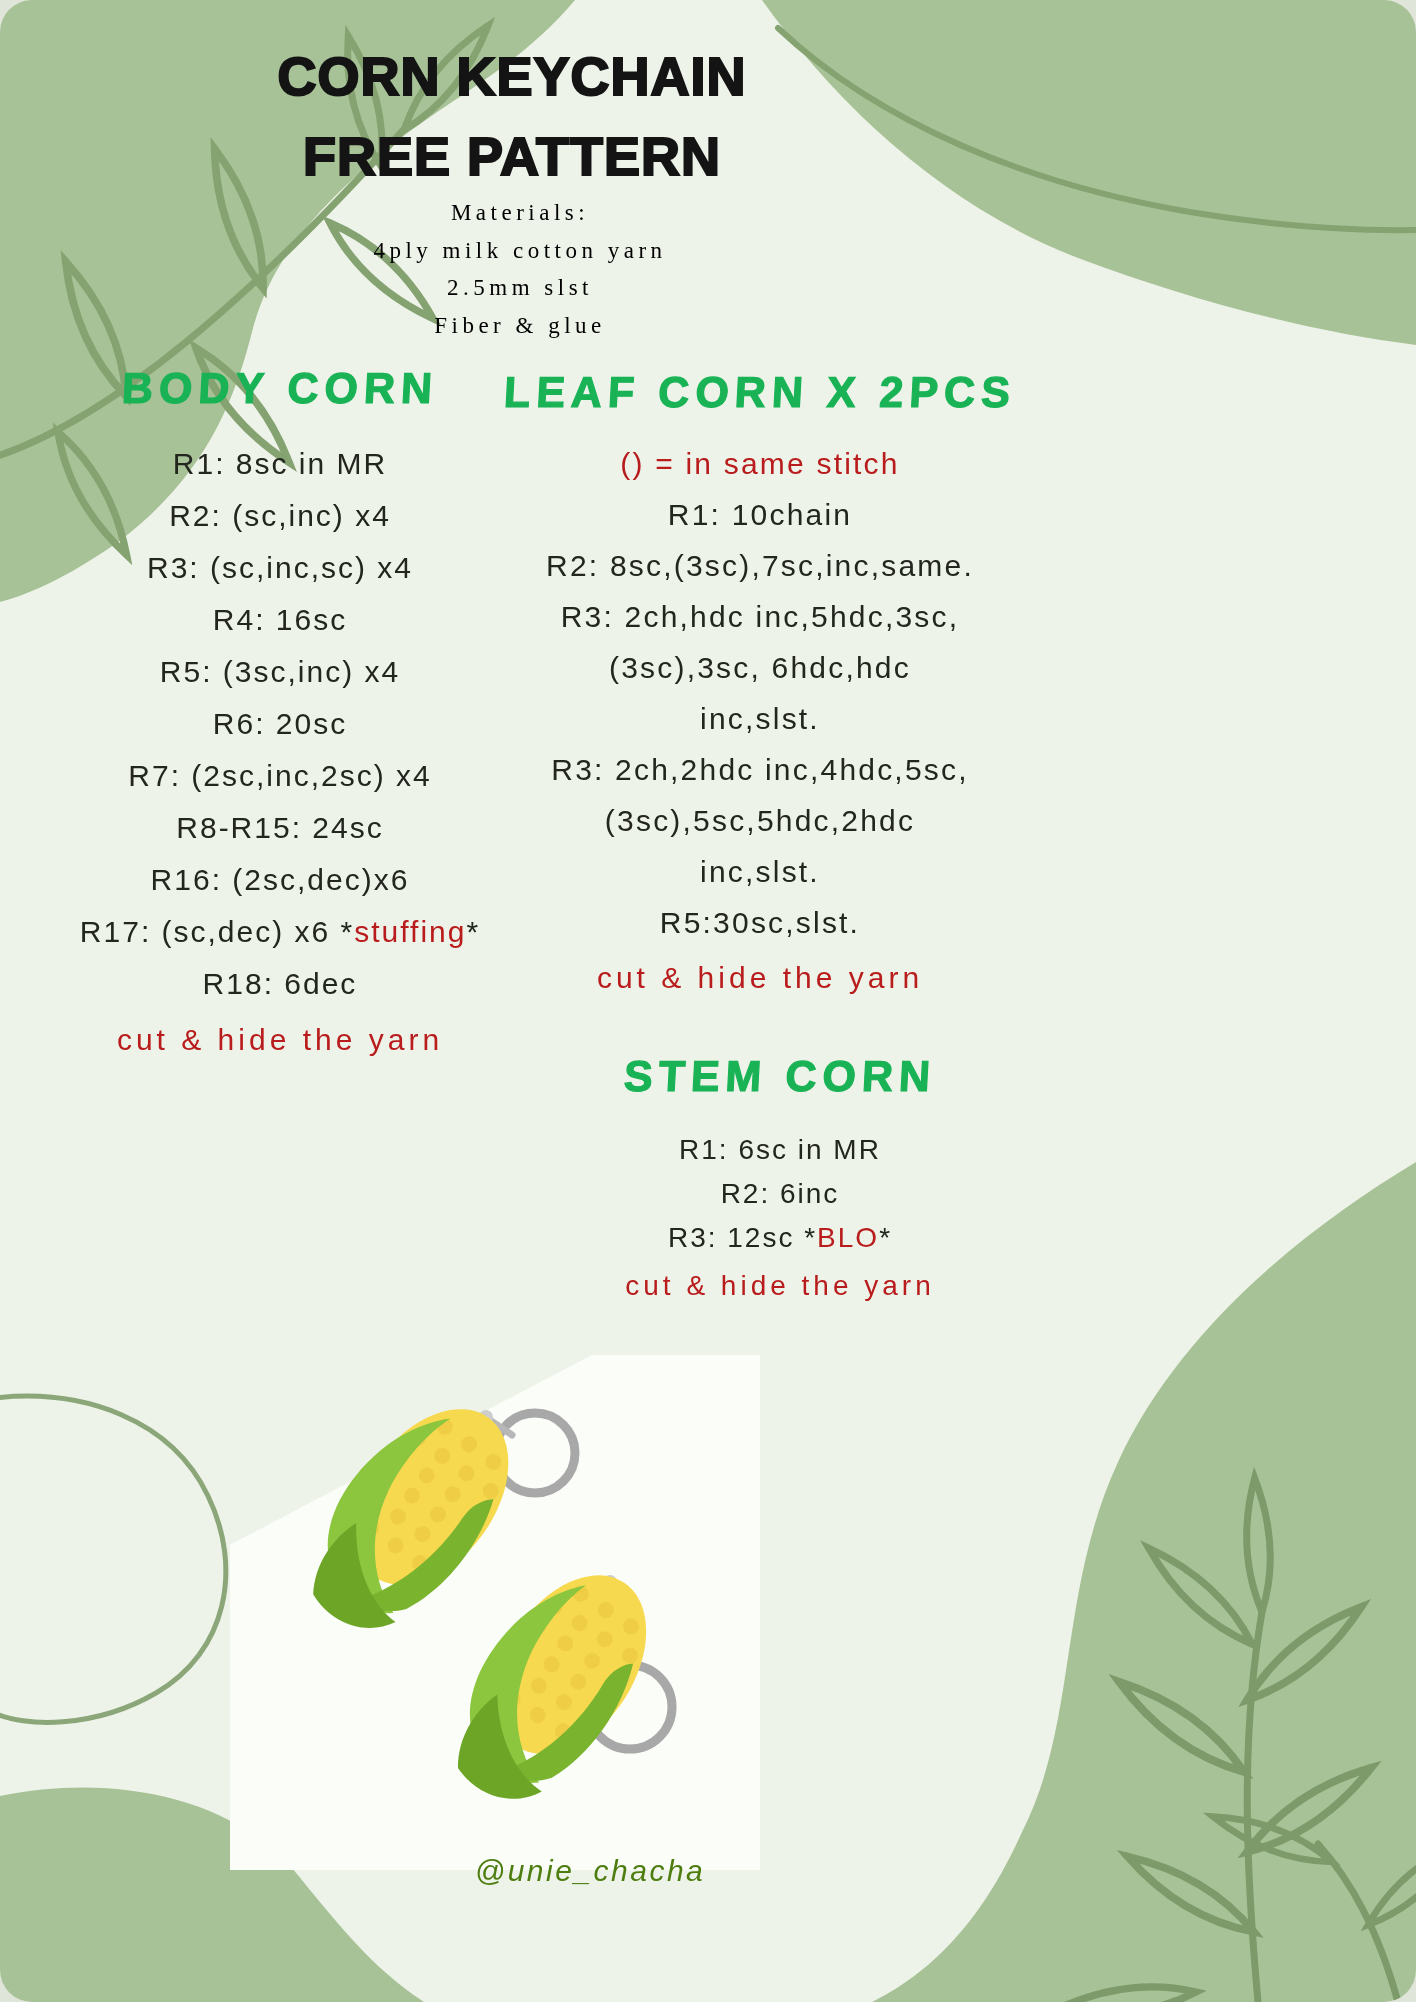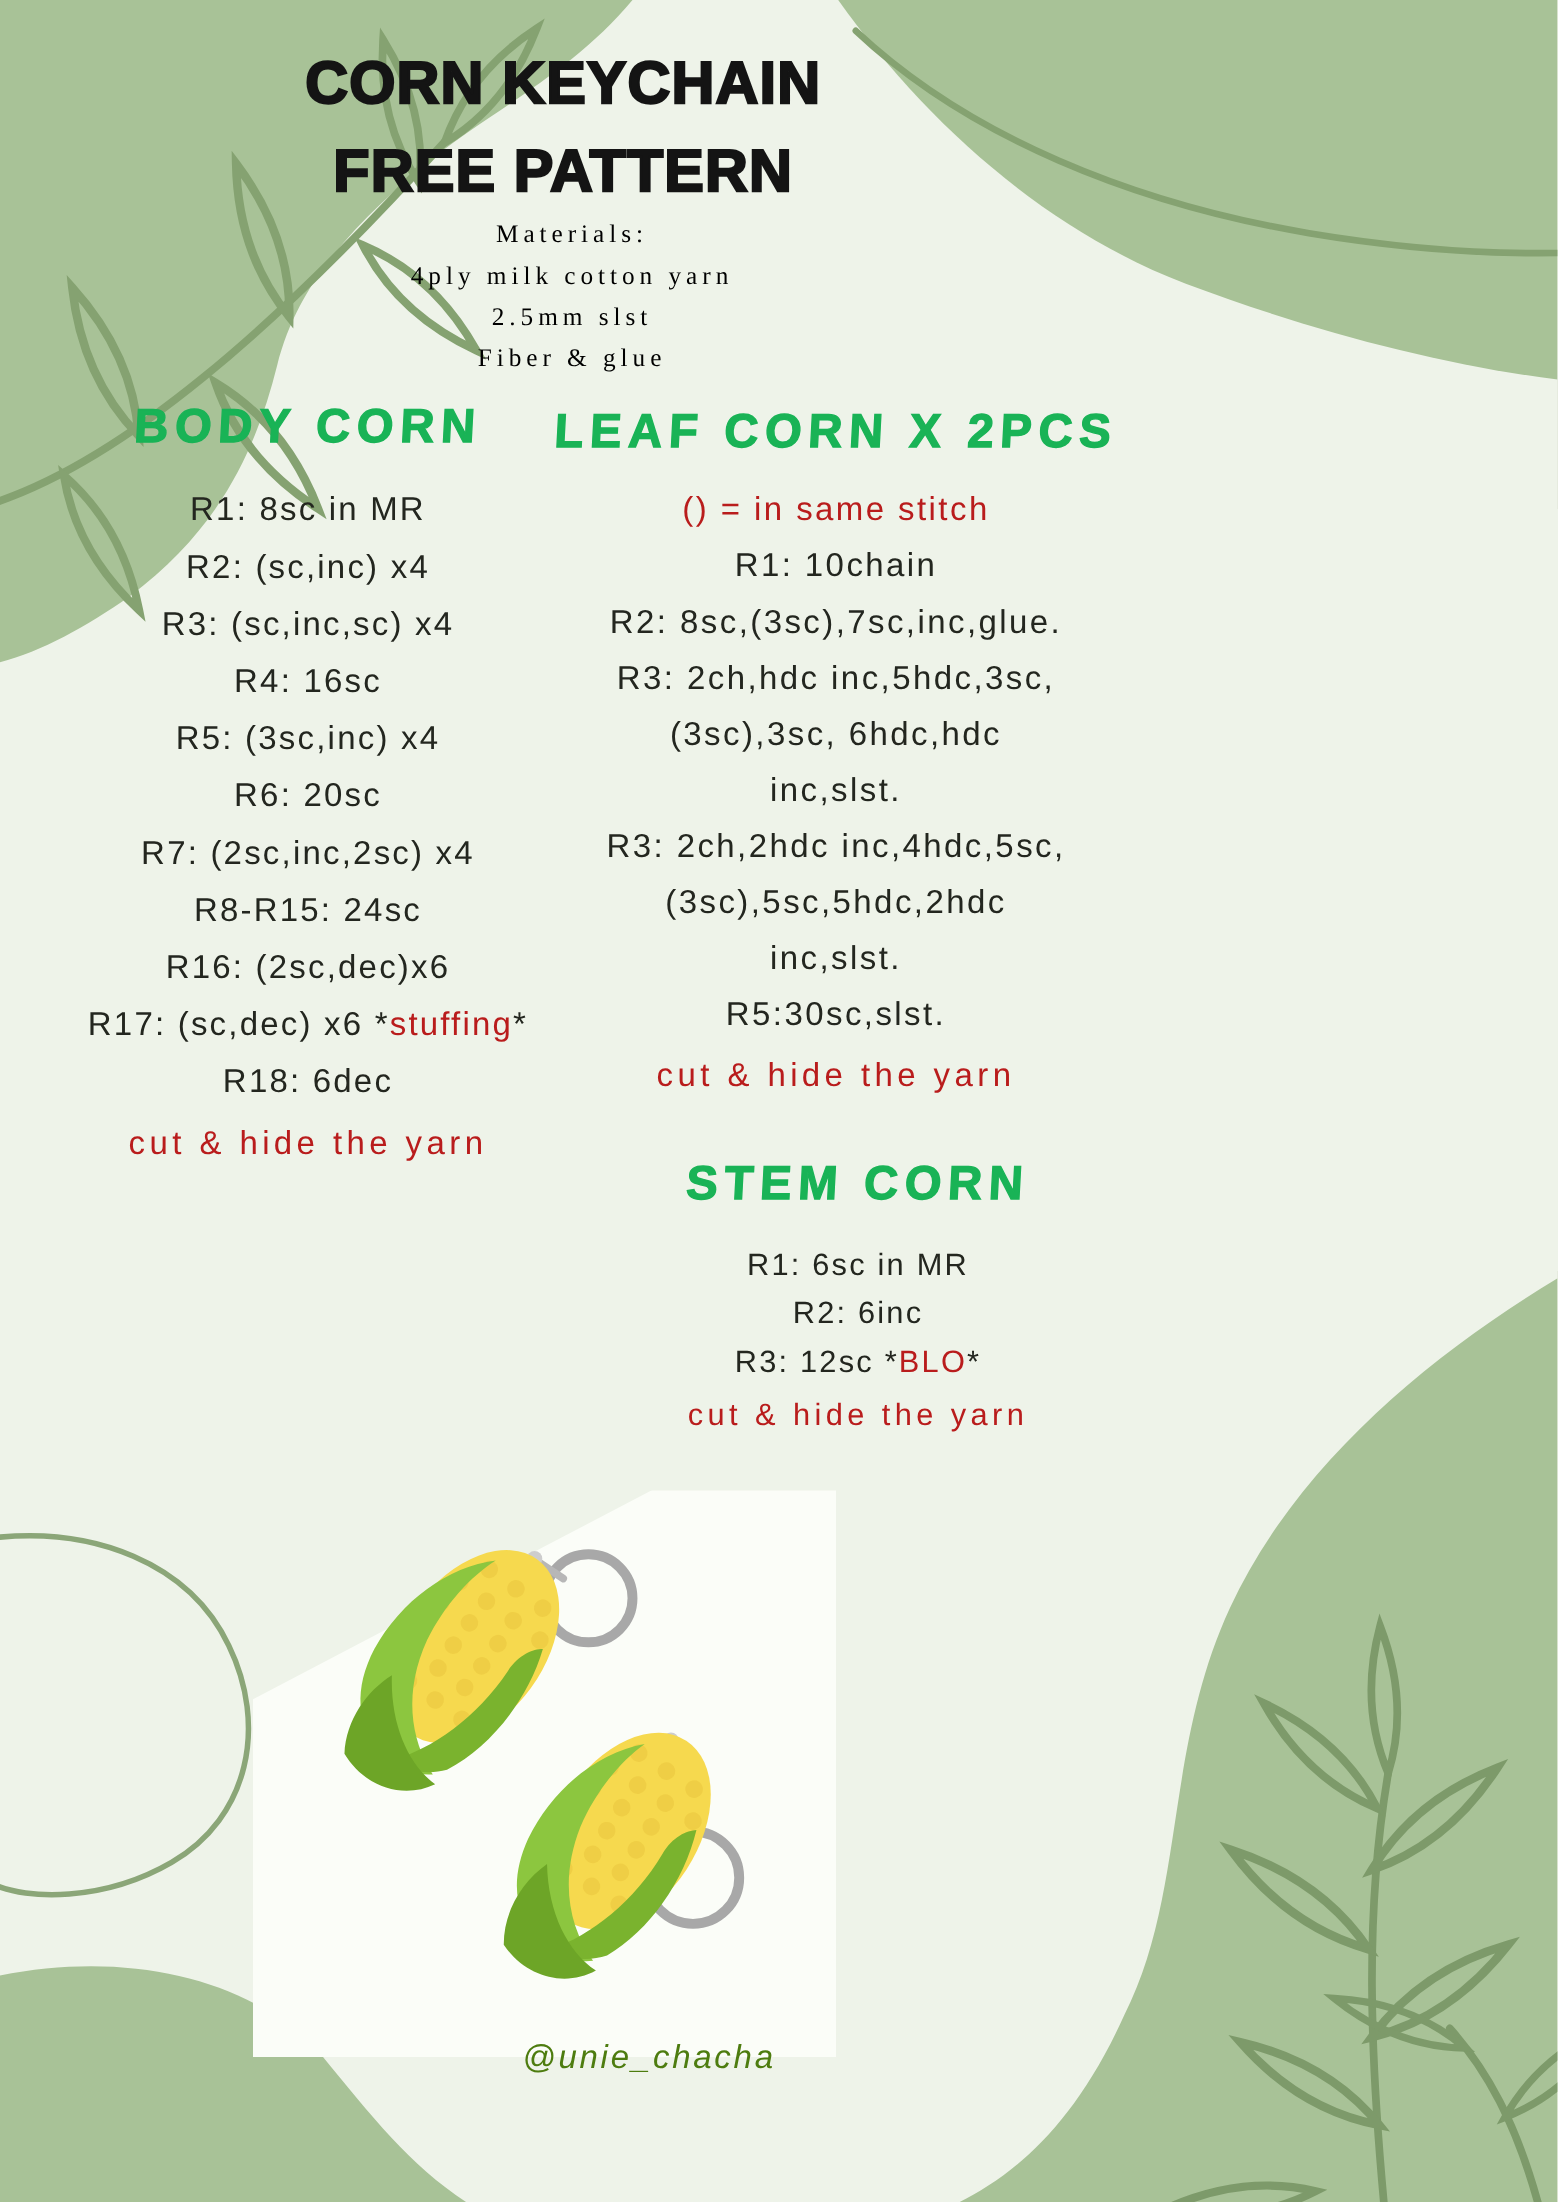--- a/index.html
+++ b/index.html
@@ -1,19 +1,19 @@
 <!DOCTYPE html>
 <html><head>
 <meta charset="utf-8">
 <style>
   html,body{margin:0;padding:0;background:#dfe5d8;}
   .page{
     position:relative;width:1416px;height:2002px;margin:0 auto;
     background:#eef3e9;overflow:hidden;
-    font-family:"Liberation Sans",sans-serif;color:#23261f;
+    font-family:"Liberation Sans",sans-serif;color:#23261f;border-radius:32px;
   }
   .deco{position:absolute;left:0;top:0;}
   .corn-photo{position:absolute;left:230px;top:1355px;}
   .txt{position:absolute;text-align:center;}
   .title{
     left:212px;top:36px;width:600px;
     font-size:54px;line-height:80px;font-weight:900;color:#141414;
     letter-spacing:1px;-webkit-text-stroke:2.2px #141414;
   }
   .materials{
@@ -182,21 +182,21 @@
       <span>R17: (sc,dec) x6 *</span><span class="red">stuffing</span><span>*</span>
     </div>
     <div>R18: 6dec</div>
     <div class="red cut-line">cut &amp; hide the yarn</div>
   </div>
 
   <div class="txt col-heading heading-leaf">LEAF CORN X 2PCS</div>
   <div class="txt col-leaf">
     <div class="red">() = in same stitch</div>
     <div>R1: 10chain</div>
-    <div>R2: 8sc,(3sc),7sc,inc,glue.</div>
+    <div>R2: 8sc,(3sc),7sc,inc,same.</div>
     <div>R3: 2ch,hdc inc,5hdc,3sc,</div>
     <div>(3sc),3sc, 6hdc,hdc</div>
     <div>inc,slst.</div>
     <div>R3: 2ch,2hdc inc,4hdc,5sc,</div>
     <div>(3sc),5sc,5hdc,2hdc</div>
     <div>inc,slst.</div>
     <div>R5:30sc,slst.</div>
     <div class="red cut-line">cut &amp; hide the yarn</div>
   </div>
 

